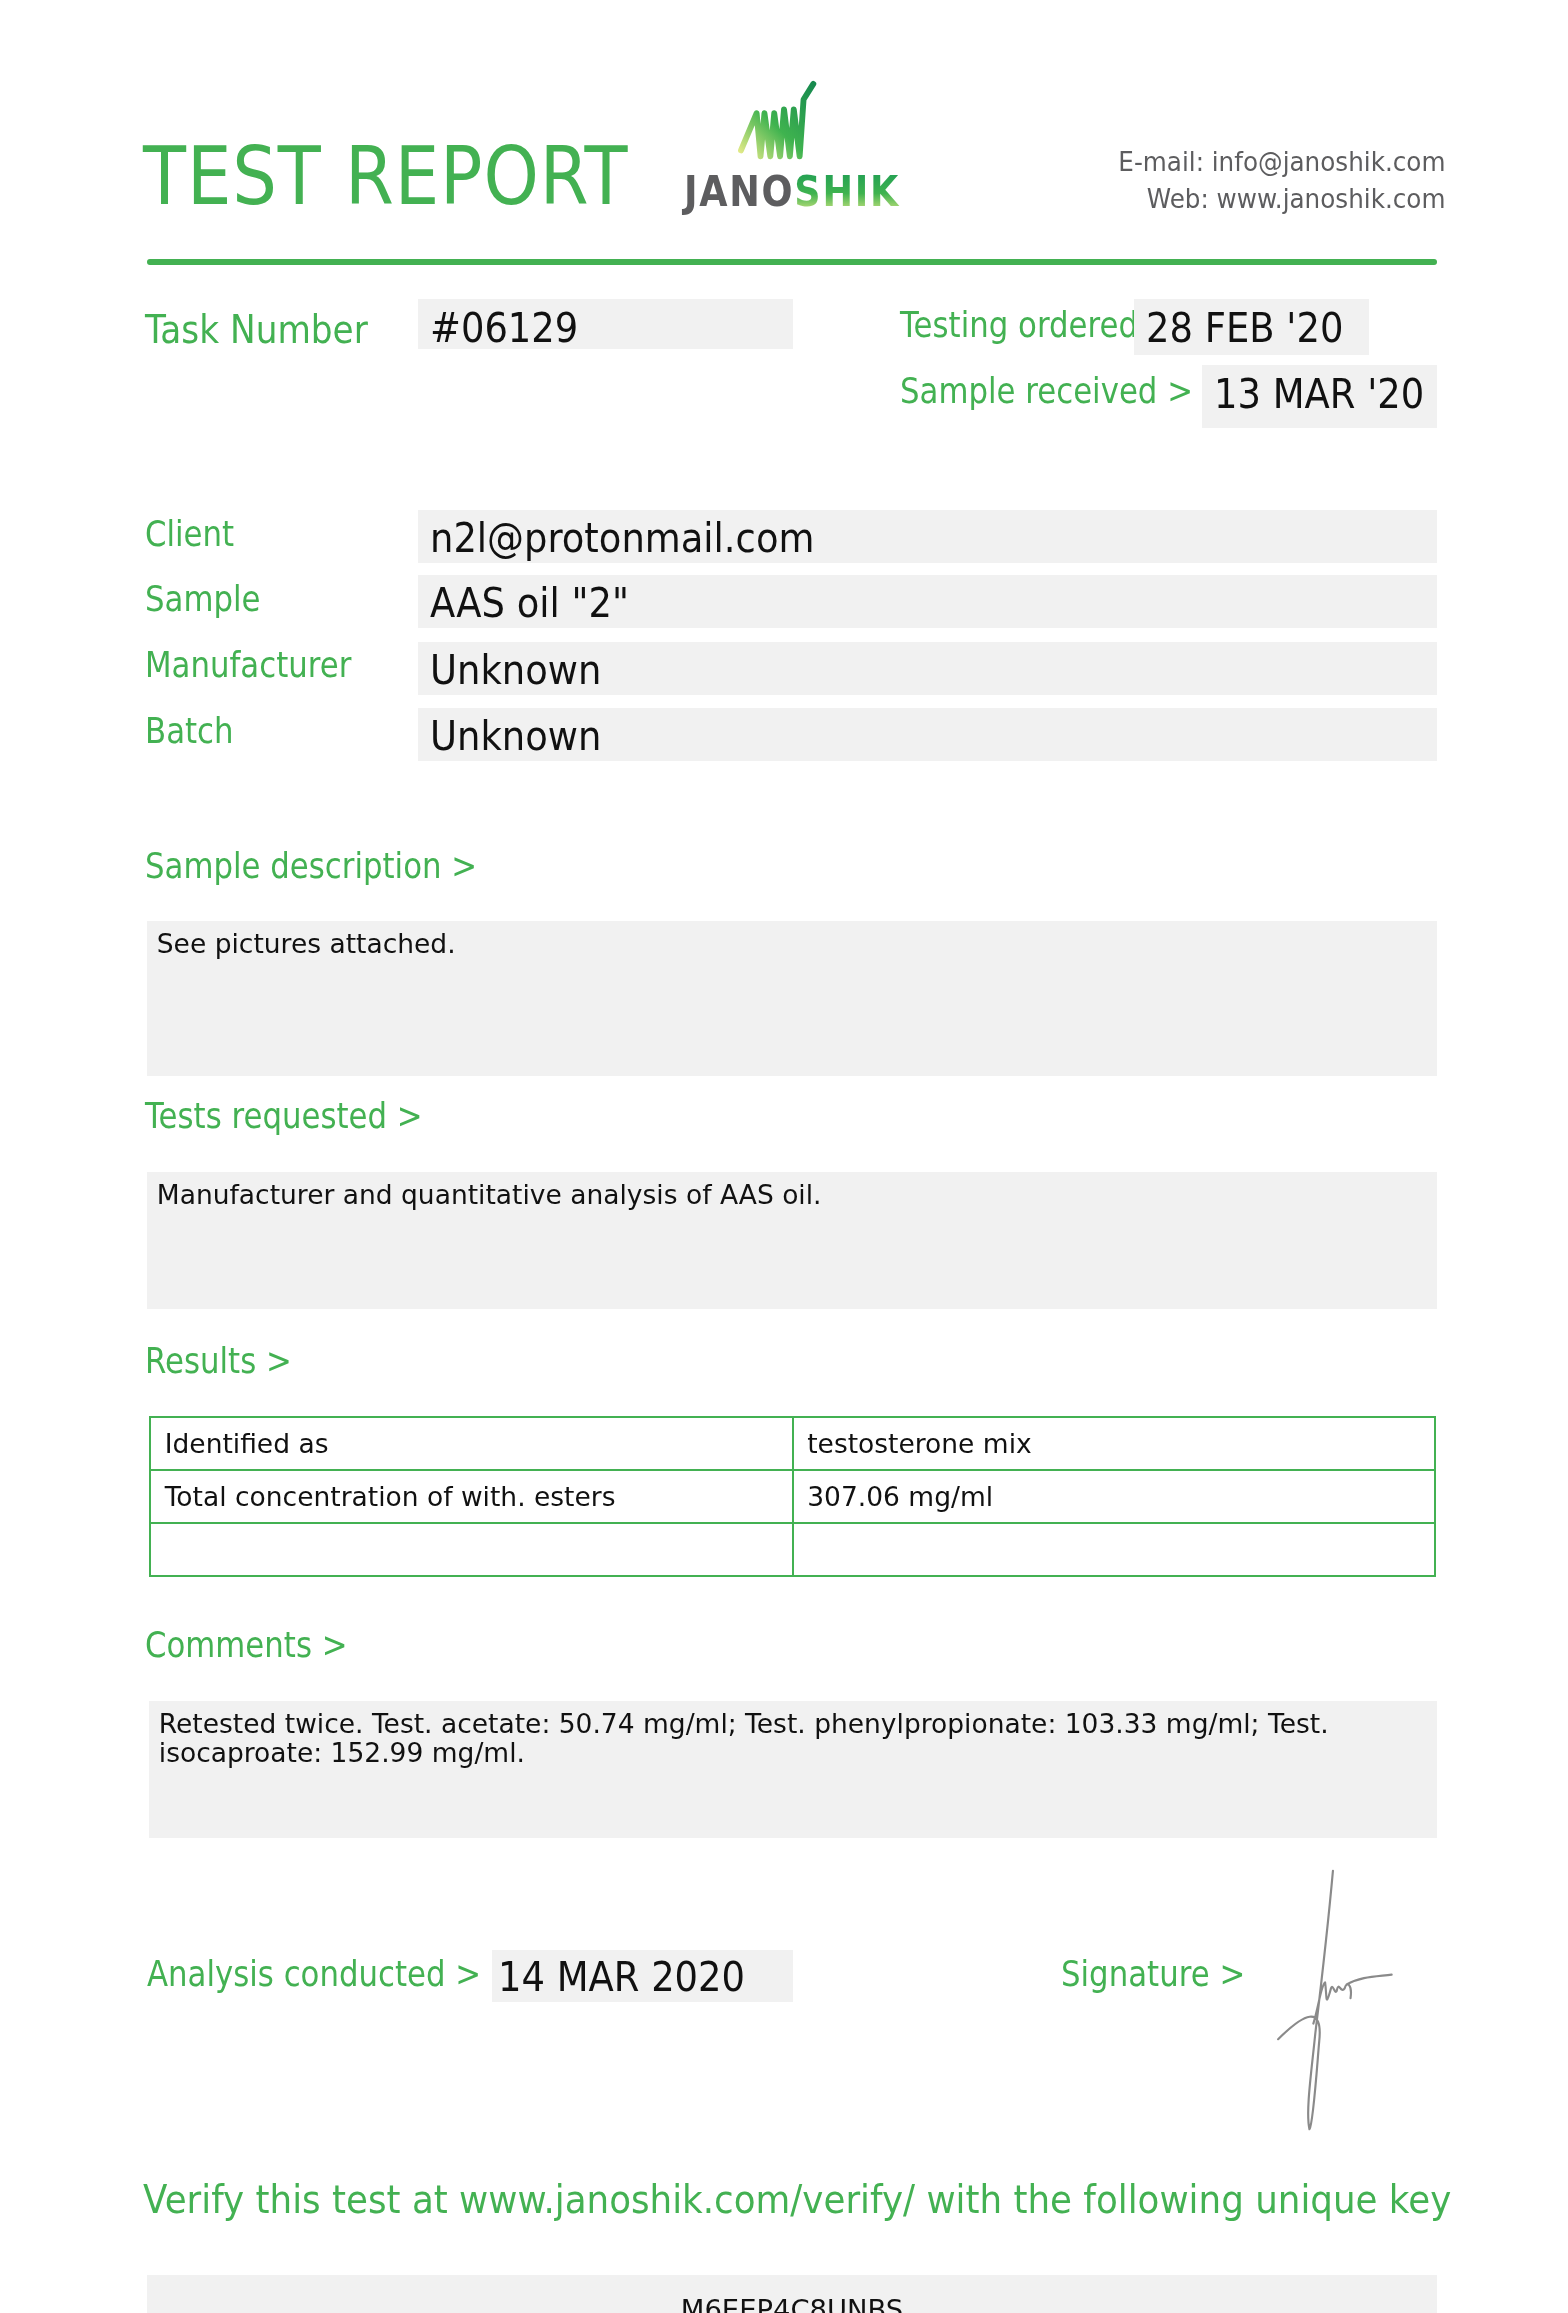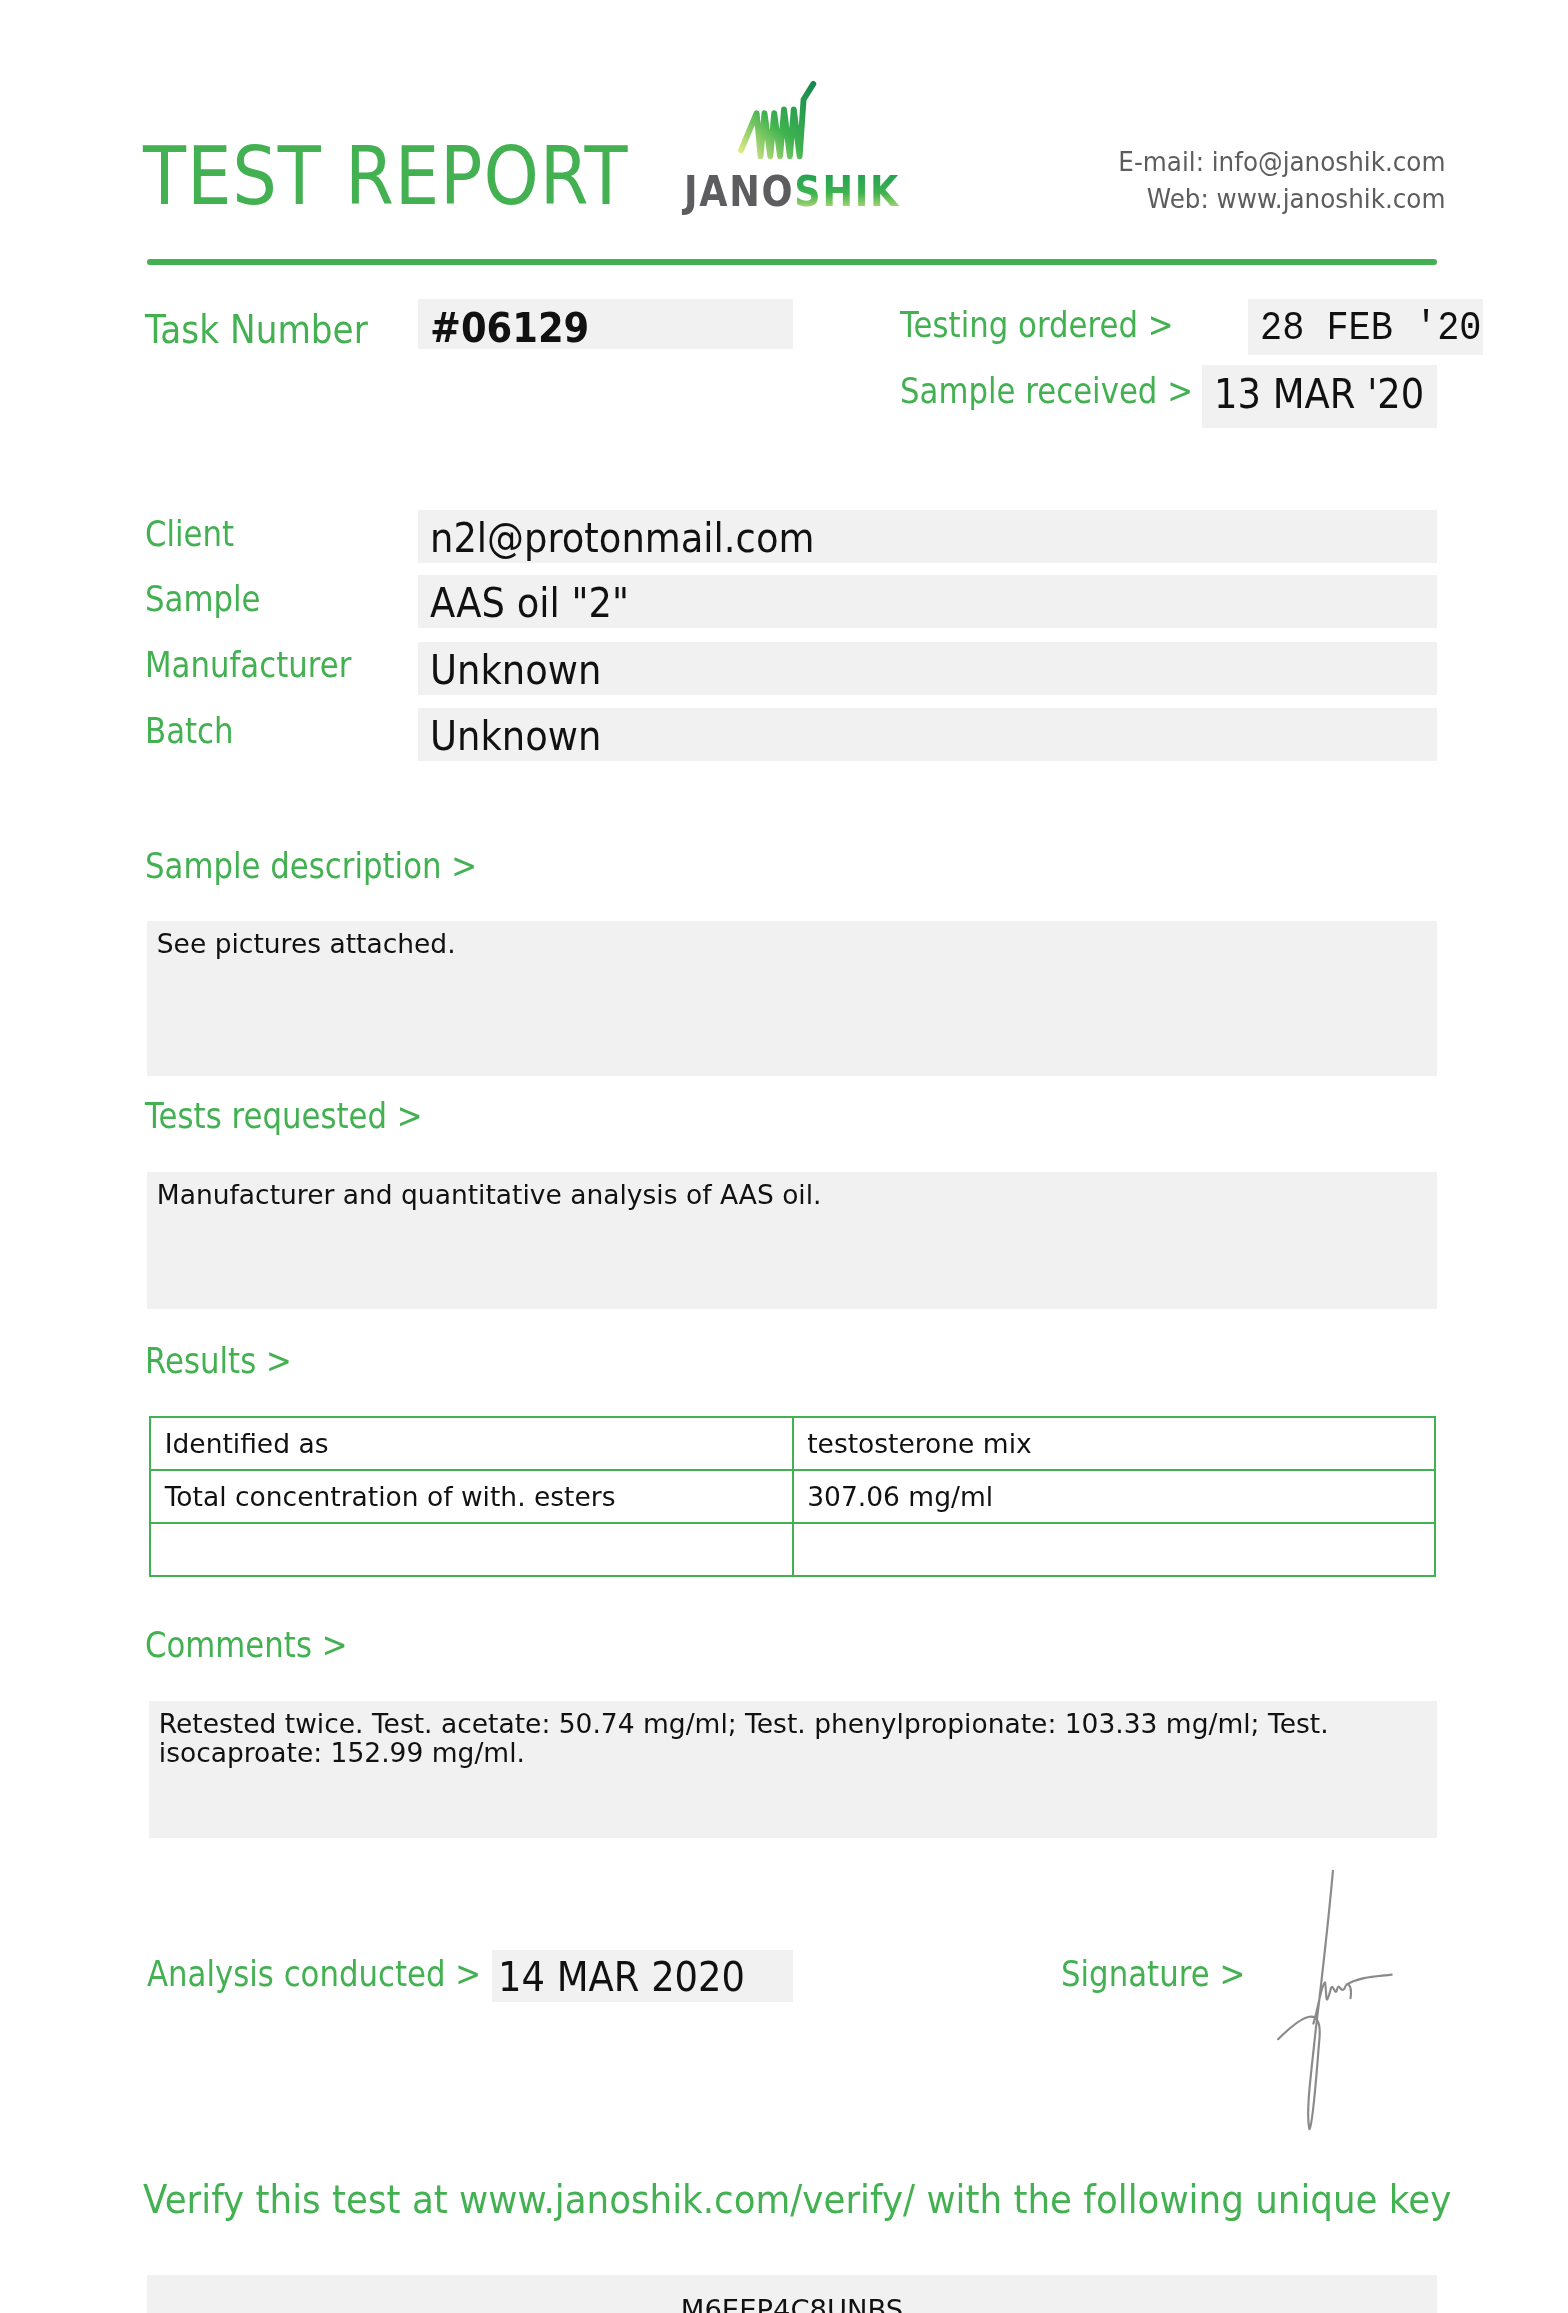--- a/index.html
+++ b/index.html
@@ -46,26 +46,26 @@
 </div>
 
 <div class="abs contact">
   <div>E-mail: info@janoshik.com</div>
   <div>Web: www.janoshik.com</div>
 </div>
 
 <div class="abs rule"></div>
 
 <div class="abs lbl" style="left:145px;top:310px;">Task Number</div>
-<div class="box gray-box" style="left:418px;top:299px;width:375px;height:50px;font-weight:bold;">
+<div class="box gray-box" style="left:418px;top:299px;width:375px;height:50px;">
   <div class="val" style="top:8.8px;">#06129</div>
 </div>
 
 <div class="abs lbl-sm" style="left:900px;top:308px;">Testing ordered  &gt;</div>
-<div class="box gray-box" style="left:1248px;top:299px;width:235px;height:56px;font-family:Liberation Mono, monospace;">
+<div class="box gray-box" style="left:1134px;top:299px;width:235px;height:56px;">
   <div class="val" style="top:8.8px;">28 FEB '20</div>
 </div>
 
 <div class="abs lbl-sm" style="left:900px;top:374px;">Sample received &gt;</div>
 <div class="box gray-box" style="left:1202px;top:365px;width:235px;height:63px;">
   <div class="val" style="top:8.8px;">13 MAR '20</div>
 </div>
 
 <div class="abs lbl-sm" style="left:145px;top:517px;">Client</div>
 <div class="box gray-box" style="left:418px;top:510px;width:1019px;height:53px;">

